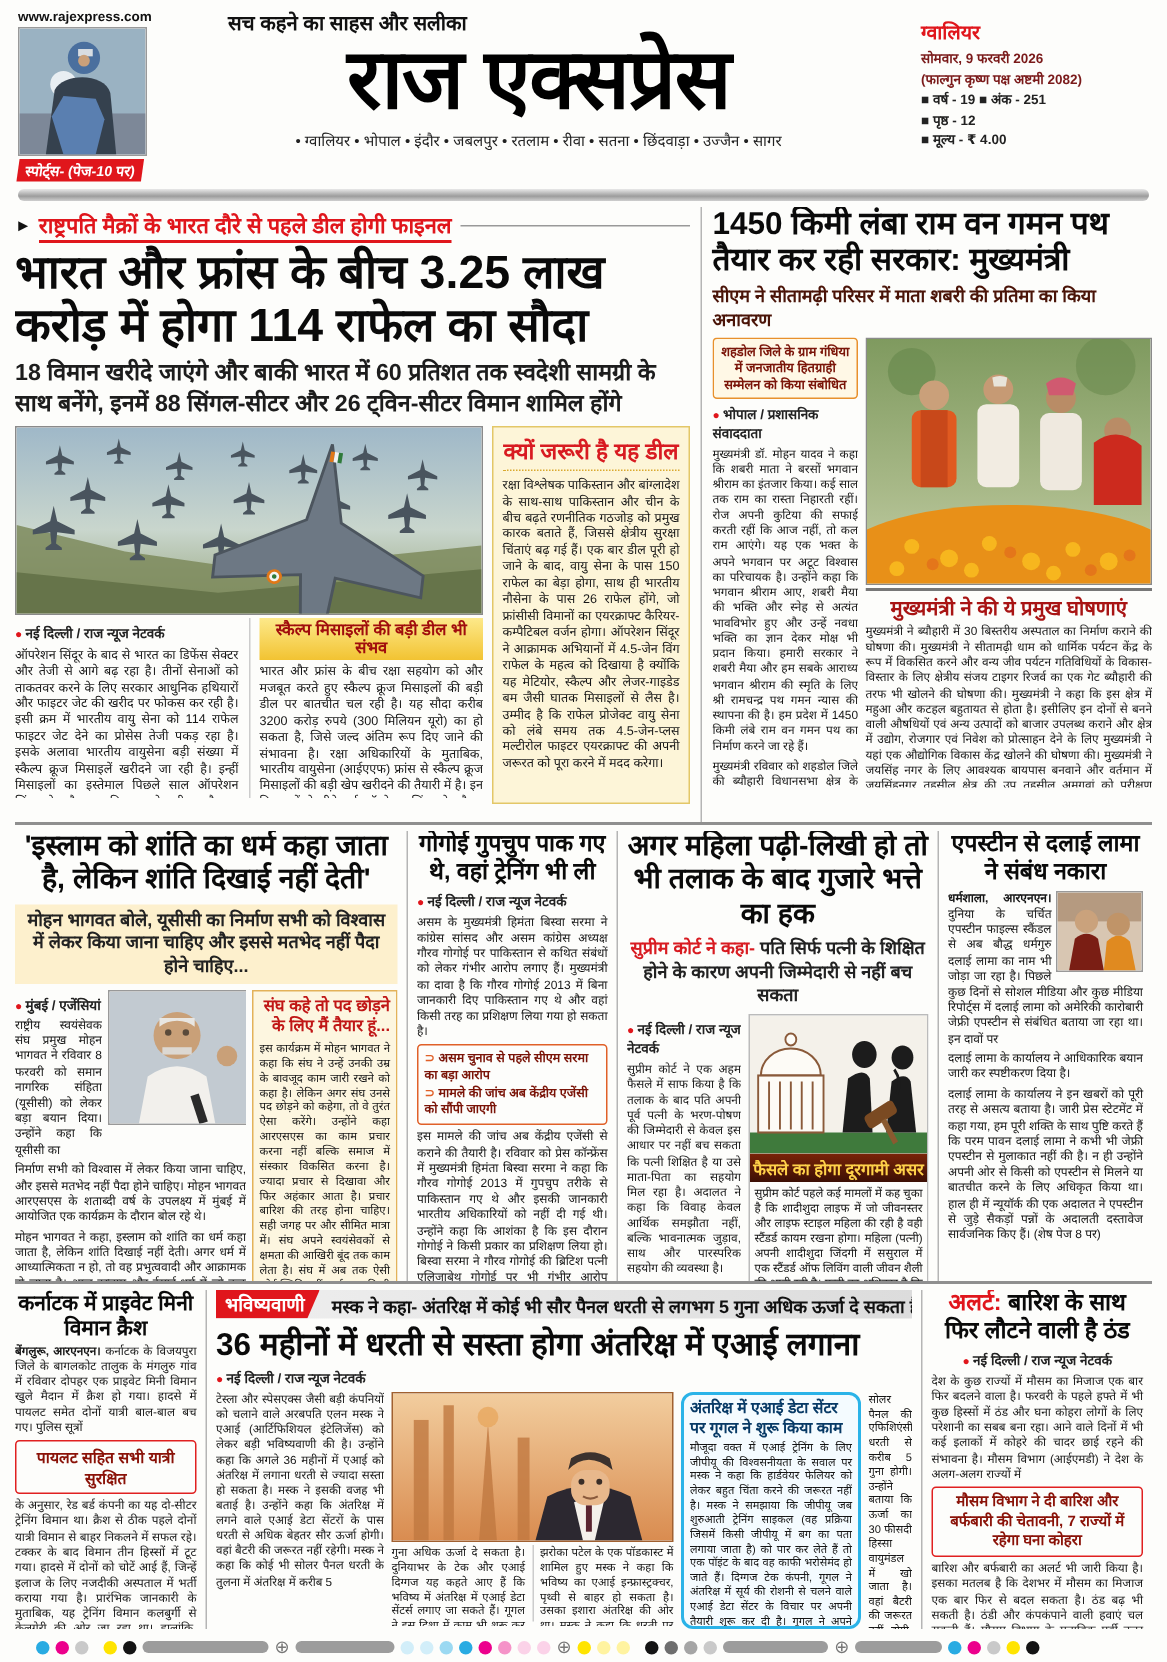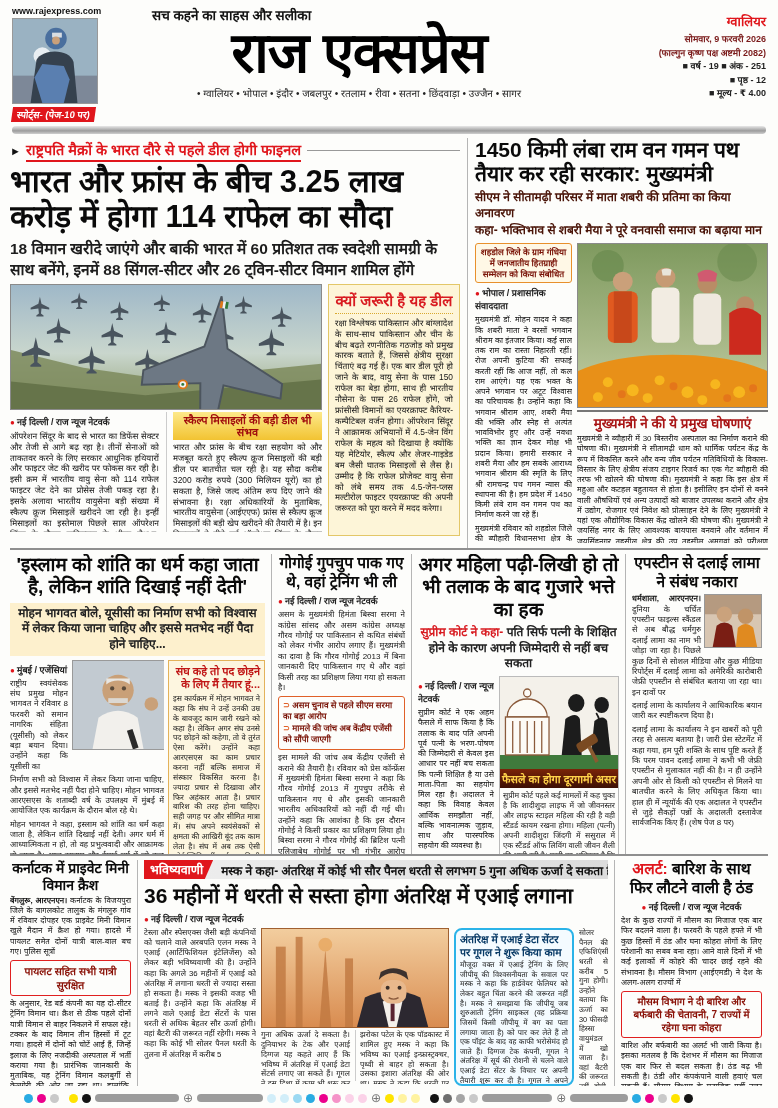--- a/index.html
+++ b/index.html
@@ -14,21 +14,21 @@
   .masthead { display:flex; padding:6px 12px 0 12px; height:124px; }
   .mast-left { width:92px; flex:none; }
   .mast-url { font-size:9px; font-weight:bold; color:#111; margin-bottom:2px; }
   .sports-thumb { width:86px; height:86px; border:1px solid #999; display:block; }
   .sports-tag { display:inline-block; background:#e0161c; color:#fff; font-size:9.5px; font-weight:bold;
     padding:1px 5px; margin-top:2px; transform:skewX(-8deg); }
   .mast-center { flex:1; text-align:center; overflow:hidden; }
   .mast-tagline { font-size:13.5px; font-weight:bold; color:#111; text-align:left; margin:0 0 0 48px; }
   .mast-title { font-size:56px; font-weight:800; color:#000; line-height:1.05; letter-spacing:-1px; white-space:nowrap; }
   .mast-cities { font-size:10px; font-weight:normal; color:#222; margin-top:3px; }
-  .mast-right { width:152px; flex:none; text-align:right; padding-top:6px; }
+  .mast-right { width:152px; flex:none; text-align:left; padding-top:6px; }
   .mast-edition { color:#e0161c; font-size:13px; font-weight:800; margin-bottom:3px; }
   .mast-line { font-size:9px; color:#7a1a1a; font-weight:bold; line-height:1.5; }
   .mast-line.dark { color:#222; }
   .mast-bar { height:8px; margin:2px 12px 4px 12px; border-radius:4px;
     background:linear-gradient(to bottom,#e8e8e8,#9c9c9c 60%,#cfcfcf); }
 
   
   .byline { font-size:9px; font-weight:bold; color:#222; margin:3px 0; }
   .byline::before { content:"● "; color:#e0161c; font-size:8px; }
   p.body { font-size:8.4px; line-height:1.3; text-align:justify; color:#161616; margin-bottom:3px; }
@@ -258,21 +258,20 @@
         <aside class="why-box">
           <div class="why-head">क्यों जरूरी है यह डील</div>
           <p class="body">रक्षा विश्लेषक पाकिस्तान और बांग्लादेश के साथ-साथ पाकिस्तान और चीन के बीच बढ़ते रणनीतिक गठजोड़ को प्रमुख कारक बताते हैं, जिससे क्षेत्रीय सुरक्षा चिंताएं बढ़ गई हैं। एक बार डील पूरी हो जाने के बाद, वायु सेना के पास 150 राफेल का बेड़ा होगा, साथ ही भारतीय नौसेना के पास 26 राफेल होंगे, जो फ्रांसीसी विमानों का एयरक्राफ्ट कैरियर-कम्पैटिबल वर्जन होगा। ऑपरेशन सिंदूर ने आक्रामक अभियानों में 4.5-जेन विंग राफेल के महत्व को दिखाया है क्योंकि यह मेटियोर, स्कैल्प और लेजर-गाइडेड बम जैसी घातक मिसाइलों से लैस है। उम्मीद है कि राफेल प्रोजेक्ट वायु सेना को लंबे समय तक 4.5-जेन-प्लस मल्टीरोल फाइटर एयरक्राफ्ट की अपनी जरूरत को पूरा करने में मदद करेगा।</p>
         </aside>
       </div>
     </section>
 
     <section class="cm-zone">
       <h2 class="cm-headline">1450 किमी लंबा राम वन गमन पथ तैयार कर रही सरकार: मुख्यमंत्री</h2>
       <div class="cm-deck">सीएम ने सीतामढ़ी परिसर में माता शबरी की प्रतिमा का किया अनावरण</div>
-      <div class="cm-deck" style="margin-top:-2px;">कहा- भक्तिभाव से शबरी मैया ने पूरे वनवासी समाज का बढ़ाया मान</div>
       <div class="cm-row">
         <div class="cm-left">
           <div class="cm-sidebox">शहडोल जिले के ग्राम गंधिया में जनजातीय हितग्राही सम्मेलन को किया संबोधित</div>
           <div class="byline">भोपाल / प्रशासनिक संवाददाता</div>
           <p class="body" style="font-size:7.9px;">मुख्यमंत्री डॉ. मोहन यादव ने कहा कि शबरी माता ने बरसों भगवान श्रीराम का इंतजार किया। कई साल तक राम का रास्ता निहारती रहीं। रोज अपनी कुटिया की सफाई करती रहीं कि आज नहीं, तो कल राम आएंगे। यह एक भक्त के अपने भगवान पर अटूट विश्वास का परिचायक है। उन्होंने कहा कि भगवान श्रीराम आए, शबरी मैया की भक्ति और स्नेह से अत्यंत भावविभोर हुए और उन्हें नवधा भक्ति का ज्ञान देकर मोक्ष भी प्रदान किया। हमारी सरकार ने शबरी मैया और हम सबके आराध्य भगवान श्रीराम की स्मृति के लिए श्री रामचन्द्र पथ गमन न्यास की स्थापना की है। हम प्रदेश में 1450 किमी लंबे राम वन गमन पथ का निर्माण करने जा रहे हैं।</p>
           <p class="body" style="font-size:7.9px;">मुख्यमंत्री रविवार को शहडोल जिले की ब्यौहारी विधानसभा क्षेत्र के ग्राम गंधिया स्थित सीतामढ़ी धाम में माता शबरी जयंती पर आयोजित जनजातीय हितग्राही सम्मेलन को संबोधित कर रहे थे। मुख्यमंत्री ने ग्राम गंधिया से शहडोल जिले के लिए 747 करोड़ 91 लाख रुपए की लागत वाले 139 विकास कार्यों का लोकार्पण एवं भूमिपूजन किया। (शेष पेज 8 पर)</p>
         </div>
         <div class="cm-right">
           <svg class="cm-photo" viewBox="0 0 190 165" preserveAspectRatio="none">
             <defs>

